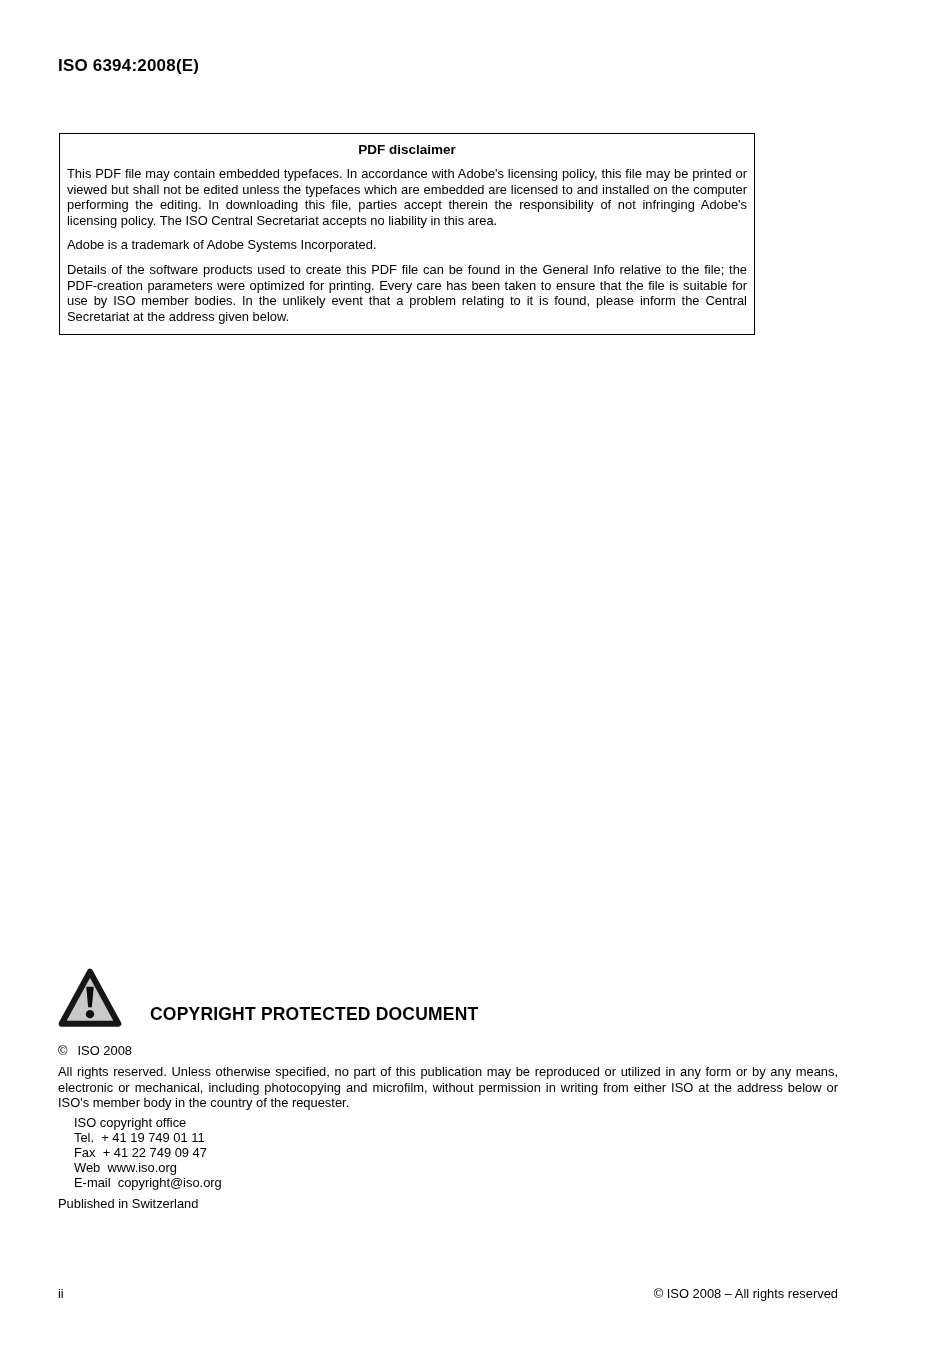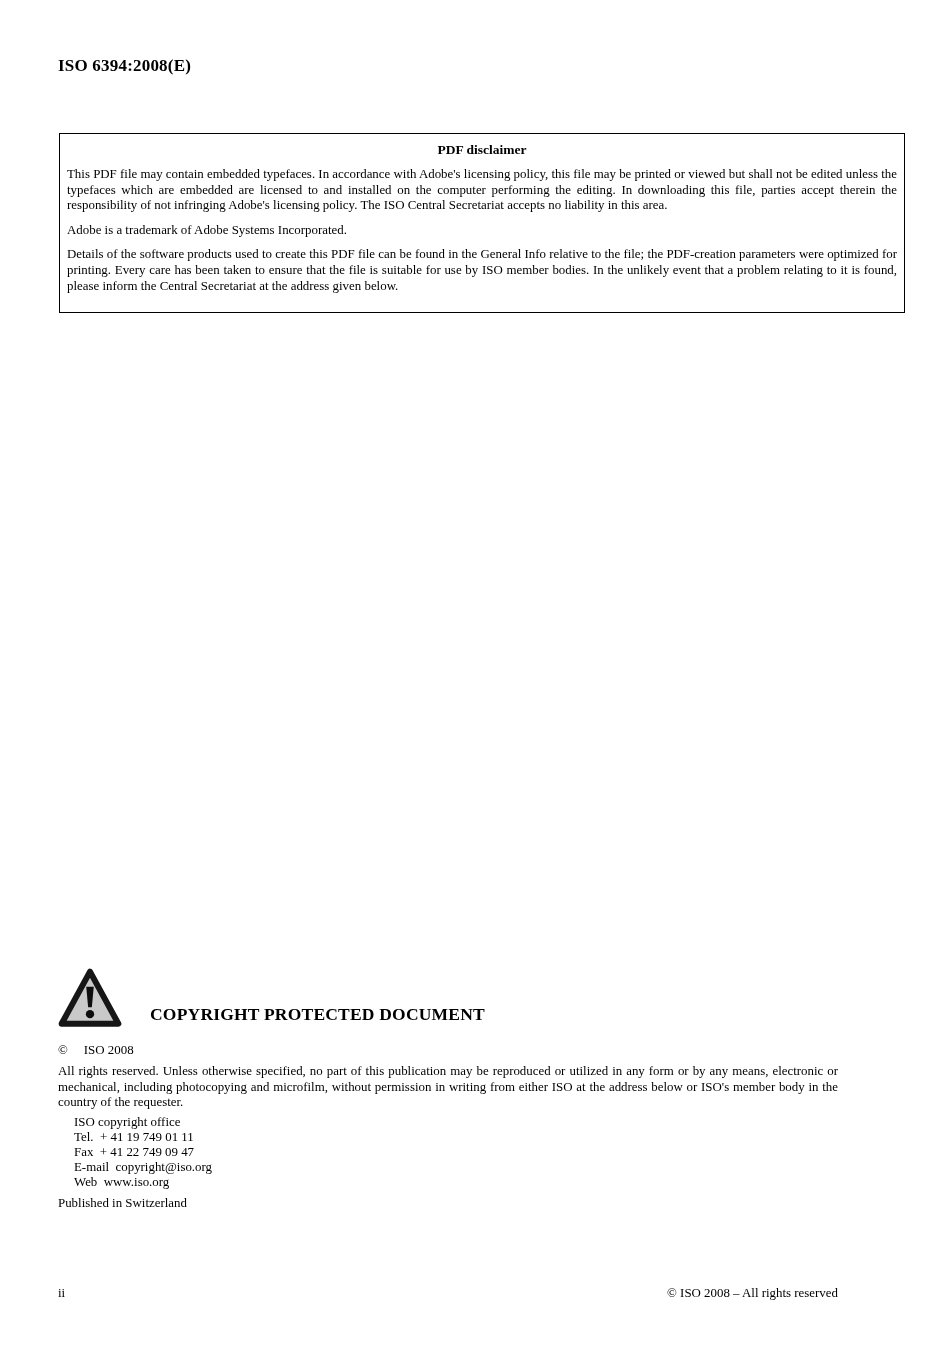--- a/index.html
+++ b/index.html
@@ -9,39 +9,38 @@
     height: 1345px;
     position: relative;
     font-family: "Liberation Sans", "DejaVu Sans", sans-serif;
     color: #000000;
     overflow: hidden;
   }
   .page {
     position: absolute;
     inset: 0;
     background: #ffffff;
-    font-family: Liberation Serif, serif;
   }
 
   
   .doc-header {
     position: absolute;
     left: 58px;
     top: 56px;
     font-size: 17px;
     font-weight: bold;
     letter-spacing: 0.2px;
   }
 
   
   .disclaimer-box {
     position: absolute;
     left: 59px;
     top: 133px;
-    width: 846px;
+    width: 696px;
     min-height: 180px;
     border: 1.6px solid #000000;
     padding: 8px 7px 10px 7px;
     background: #ffffff;
   }
   .box-title {
     text-align: center;
     font-weight: bold;
     font-size: 13.5px;
     margin-bottom: 9px;
@@ -78,21 +77,21 @@
     font-weight: bold;
     margin-left: 27px;
     margin-bottom: 5px;
     letter-spacing: 0.2px;
     white-space: nowrap;
   }
   .copyright-line {
     margin-top: 13px;
     font-size: 12.9px;
   }
-  .copyright-line .cy { margin-left: 16px; }
+  .copyright-line .cy { margin-left: 10px; }
   .rights-para {
     margin-top: 6px;
     font-size: 12.9px;
     line-height: 15.6px;
     text-align: justify;
   }
   .address-block {
     margin-top: 4px;
     margin-left: 16px;
   }
@@ -149,22 +148,22 @@
     <div class="copyright-line">
       <span>©</span><span class="cy">ISO 2008</span>
     </div>
 
     <p class="rights-para">All rights reserved. Unless otherwise specified, no part of this publication may be reproduced or utilized in any form or by any means, electronic or mechanical, including photocopying and microfilm, without permission in writing from either ISO at the address below or ISO's member body in the country of the requester.</p>
 
     <div class="address-block">
       <div class="address-line">ISO copyright office</div>
       <div class="address-line">Tel.  + 41 19 749 01 11</div>
       <div class="address-line">Fax  + 41 22 749 09 47</div>
+      <div class="address-line">Web  www.iso.org</div>
       <div class="address-line">E-mail  copyright@iso.org</div>
-      <div class="address-line">Web  www.iso.org</div>
     </div>
 
     <div class="published-line">Published in Switzerland</div>
   </div>
 
   <div class="doc-footer">
     <span>ii</span>
     <span>© ISO 2008 – All rights reserved</span>
   </div>
 

